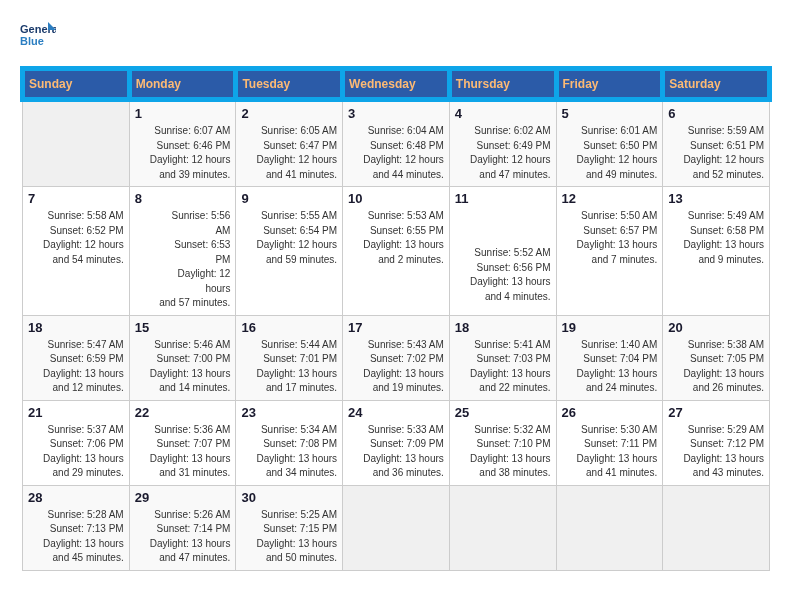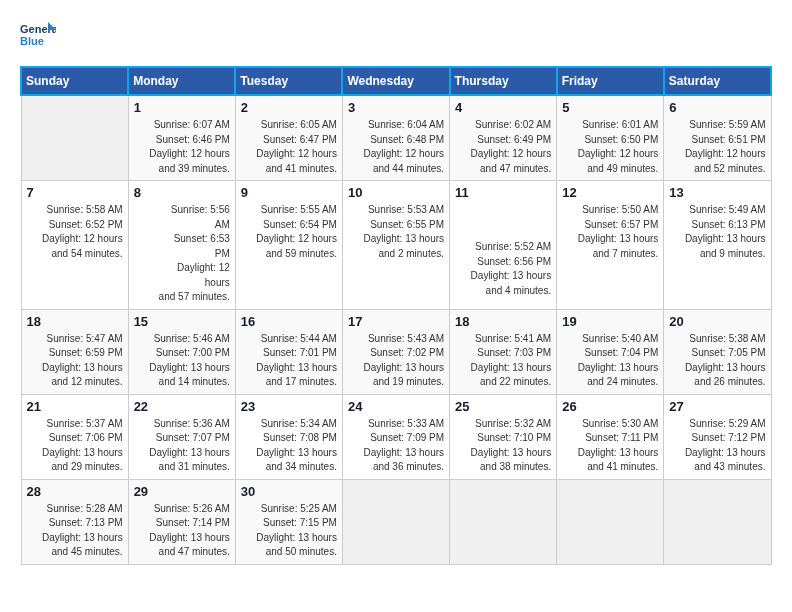--- a/index.html
+++ b/index.html
@@ -43,26 +43,26 @@
       font-size: 16px;
       color: #444;
     }
     table {
       width: 100%;
       border-collapse: collapse;
       font-size: 11px;
     }
     th {
       background: #2b5ba8;
-      color: #ffffff;
+      color: #fdba74;
       padding: 6px 4px;
       text-align: left;
       font-size: 12px;
       font-weight: bold;
-      border: 2px solid #0ea5e9;
+      border: 5px solid #0ea5e9;
     }
     td {
       border: 1px solid #ccc;
       vertical-align: top;
       padding: 4px 5px;
       min-height: 80px;
       width: 14.28%;
     }
     .day-num {
       font-size: 13px;
@@ -199,21 +199,21 @@
         <td>
           <span class="day-num">12</span>
           <div class="day-info" style="white-space: pre-line;">Sunrise: 5:50 AM
 Sunset: 6:57 PM
 Daylight: 13 hours
 and 7 minutes.</div>
         </td>
         <td>
           <span class="day-num">13</span>
           <div class="day-info" style="white-space: pre-line;">Sunrise: 5:49 AM
-Sunset: 6:13 PM
+Sunset: 6:58 PM
 Daylight: 13 hours
 and 9 minutes.</div>
         </td>
       </tr>
       <tr>
         <td>
           <span class="day-num">18</span>
           <div class="day-info" style="white-space: pre-line;">Sunrise: 5:47 AM
 Sunset: 6:59 PM
 Daylight: 13 hours
@@ -242,21 +242,21 @@
         </td>
         <td>
           <span class="day-num">18</span>
           <div class="day-info" style="white-space: pre-line;">Sunrise: 5:41 AM
 Sunset: 7:03 PM
 Daylight: 13 hours
 and 22 minutes.</div>
         </td>
         <td>
           <span class="day-num">19</span>
-          <div class="day-info" style="white-space: pre-line;">Sunrise: 5:40 AM
+          <div class="day-info" style="white-space: pre-line;">Sunrise: 1:40 AM
 Sunset: 7:04 PM
 Daylight: 13 hours
 and 24 minutes.</div>
         </td>
         <td>
           <span class="day-num">20</span>
           <div class="day-info" style="white-space: pre-line;">Sunrise: 5:38 AM
 Sunset: 7:05 PM
 Daylight: 13 hours
 and 26 minutes.</div>

